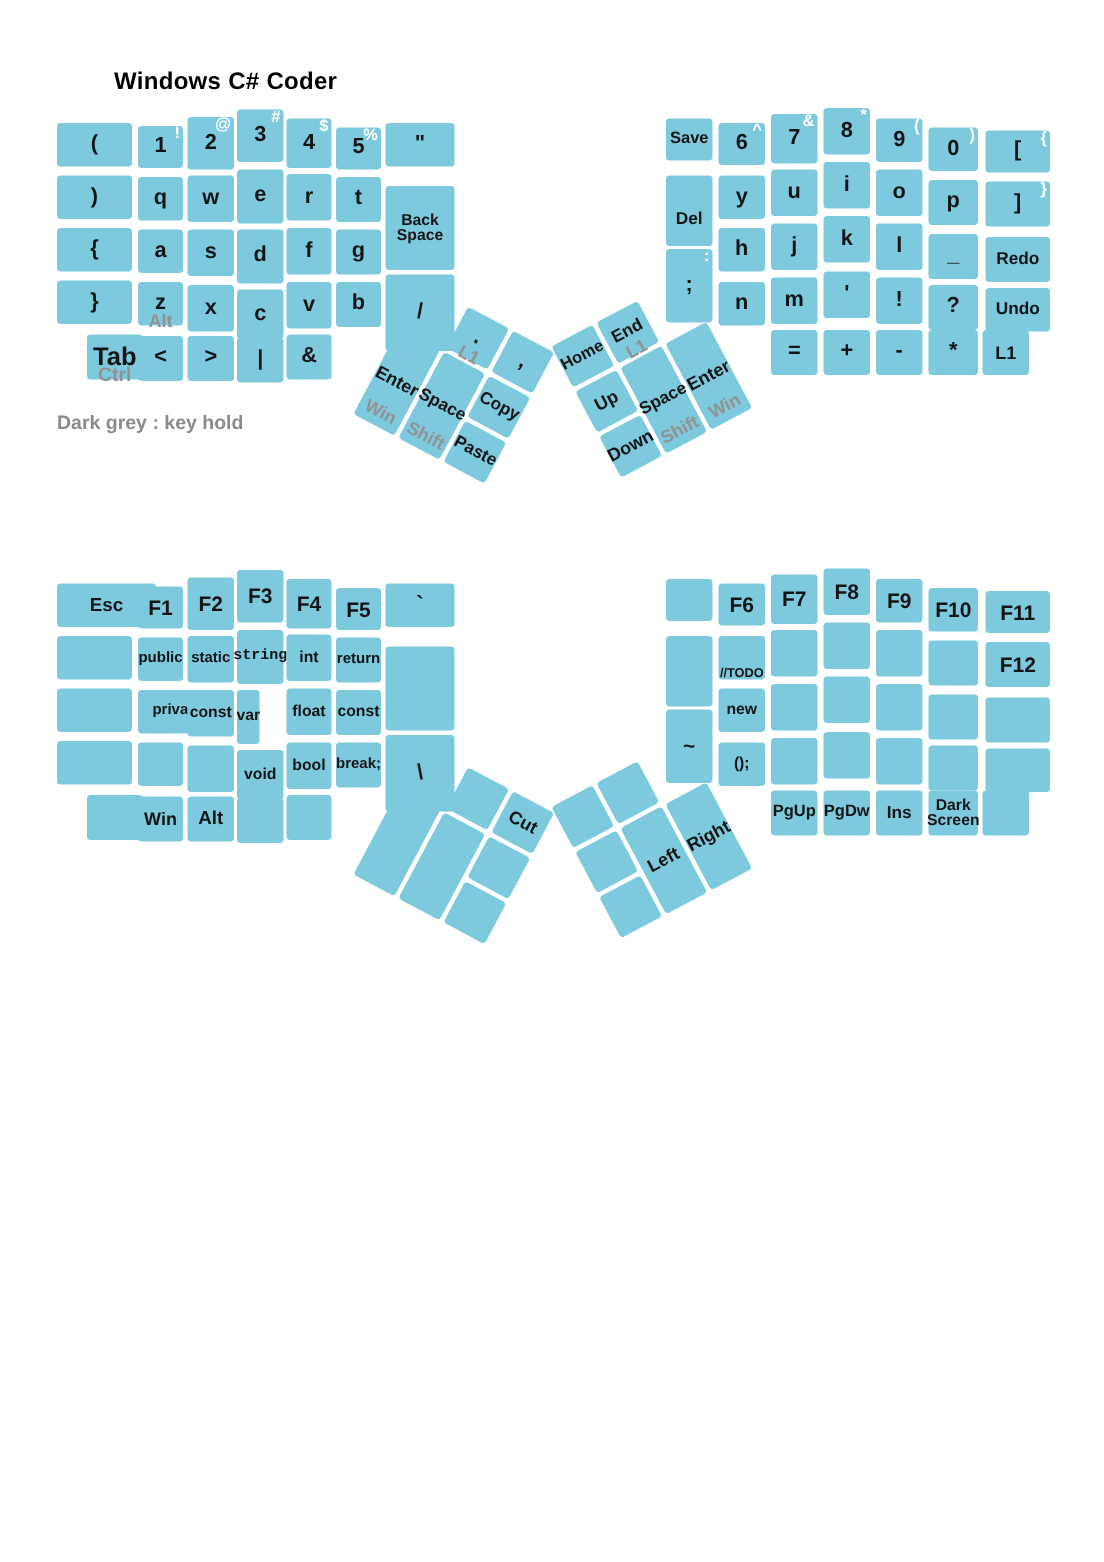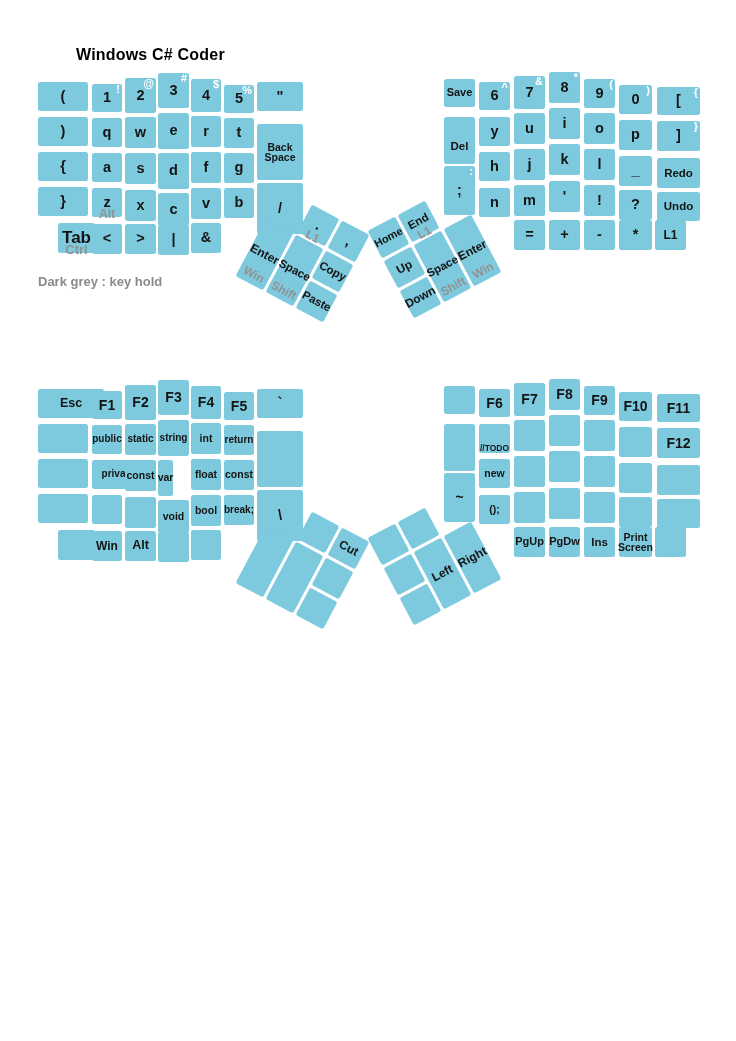--- a/index.html
+++ b/index.html
@@ -299,21 +299,21 @@
       <div class="key" style="left: 125px; top: 424px; width: 31px; height: 31px;">
         <span class="k-main" style="font-size: 10px;">static</span>
       </div>
       <div class="key" style="left: 125px; top: 460px; width: 31px; height: 31px;">
         <span class="k-main" style="font-size: 10.5px;">const</span>
       </div>
       <div class="key" style="left: 125px; top: 497px; width: 31px; height: 31px;"></div>
       <div class="key" style="left: 158px; top: 380px; width: 31px; height: 35px;">
         <span class="k-main" style="font-size: 14px;">F3</span>
       </div>
-      <div class="key" style="left: 158px; top: 420px; width: 31px; height: 36px;">
+      <div class="key" style="left: 158px; top: 420px; width: 31px; height: 36px; font-family: Liberation Mono, monospace;">
         <span class="k-main" style="font-size: 10px;">string</span>
       </div>
       <div class="key" style="left: 158px; top: 460px; width: 15px; height: 36px;">
         <span class="k-main" style="font-size: 10.5px;">var</span>
       </div>
       <div class="key" style="left: 158px; top: 500px; width: 31px; height: 33px;">
         <span class="k-main" style="font-size: 10.5px;">void</span>
       </div>
       <div class="key" style="left: 191px; top: 386px; width: 30px; height: 33px;">
         <span class="k-main" style="font-size: 14px;">F4</span>
@@ -407,21 +407,21 @@
       <div class="key" style="left: 514px; top: 527px; width: 31px; height: 30px;">
         <span class="k-main" style="font-size: 11px;">PgUp</span>
       </div>
       <div class="key" style="left: 549px; top: 527px; width: 31px; height: 30px;">
         <span class="k-main" style="font-size: 11px;">PgDw</span>
       </div>
       <div class="key" style="left: 584px; top: 527px; width: 31px; height: 30px;">
         <span class="k-main" style="font-size: 11.5px;">Ins</span>
       </div>
       <div class="key" style="left: 619px; top: 527px; width: 33px; height: 30px;">
-        <span class="k-main wrap" style="font-size: 10.5px;">Print Screen</span>
+        <span class="k-main wrap" style="font-size: 10.5px;">Dark Screen</span>
       </div>
       <div class="key" style="left: 655px; top: 527px; width: 31px; height: 30px;"></div>
       <div class="thumb" style="left: 253px; top: 513px; transform: rotate(28deg);">
         <div class="key" style="left: 34px; top: 0px; width: 31px; height: 31px;"></div>
         <div class="key" style="left: 68px; top: 0px; width: 31px; height: 31px;">
           <span class="k-main" style="font-size: 12px;">Cut</span>
         </div>
         <div class="key tall" style="left: 0px; top: 34px; width: 31px; height: 65px;"></div>
         <div class="key tall" style="left: 34px; top: 34px; width: 31px; height: 65px;"></div>
         <div class="key" style="left: 68px; top: 34px; width: 31px; height: 31px;"></div>

